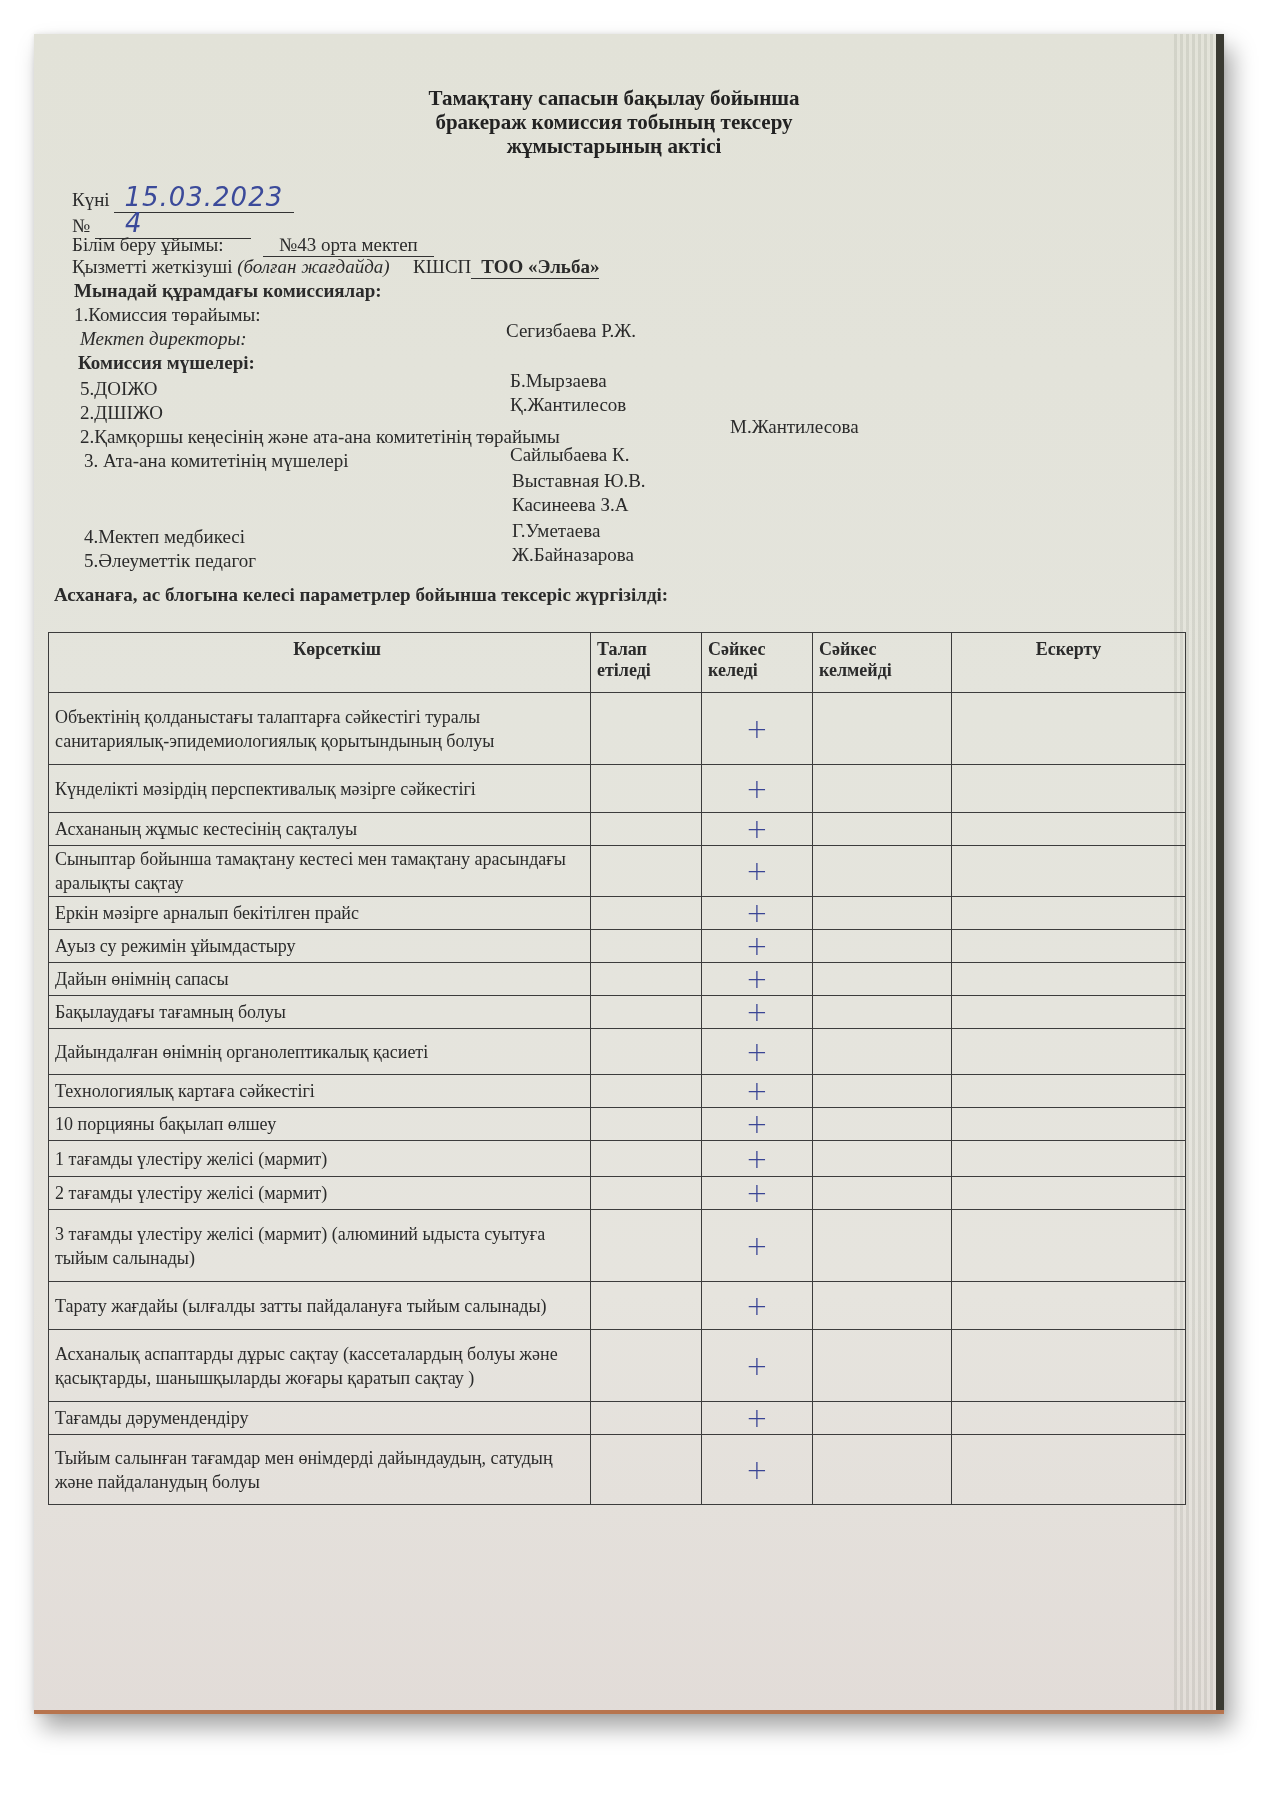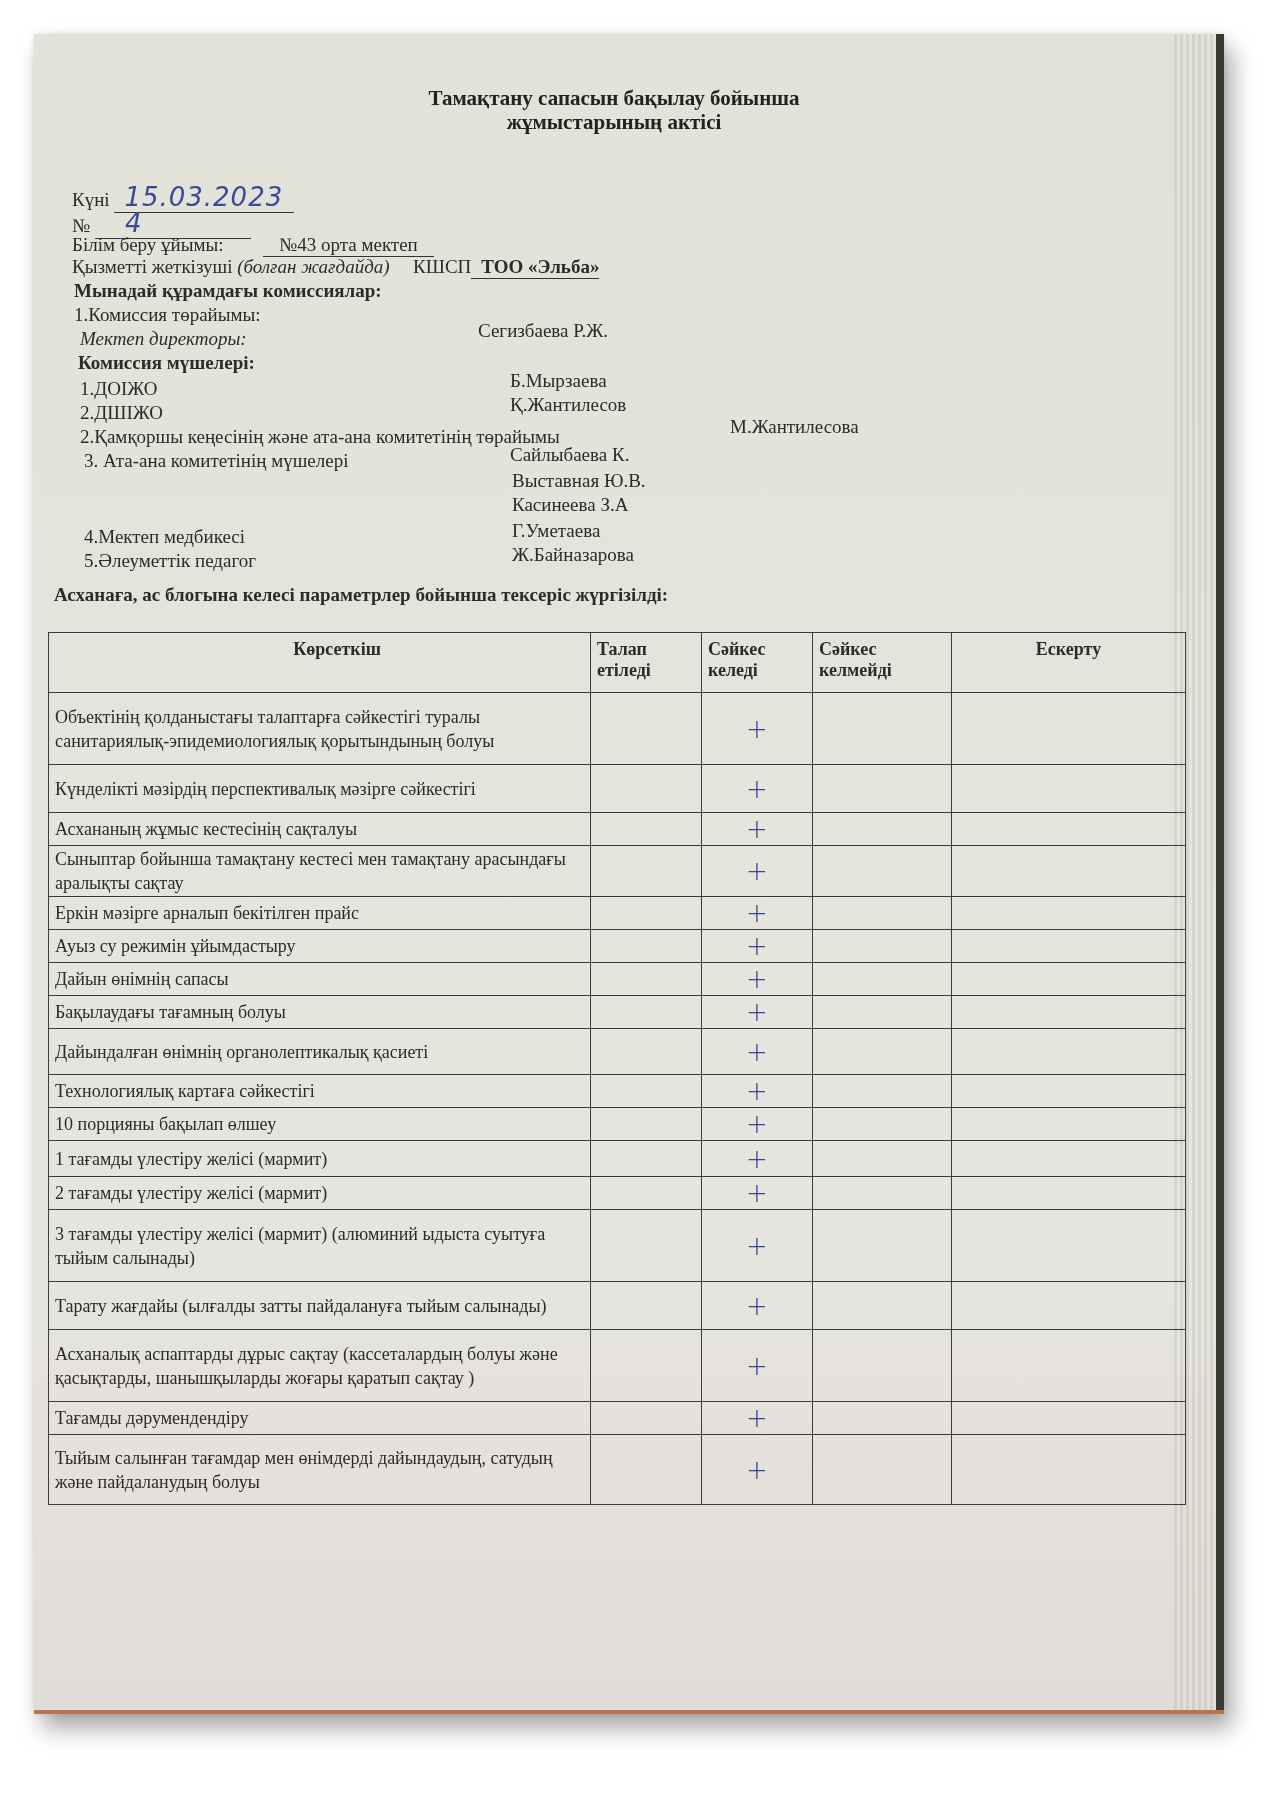--- a/index.html
+++ b/index.html
@@ -60,20 +60,21 @@
 </head>
 <body>
 
 <div class="sheet">
   <div class="fold"></div>
   <div class="right-edge"></div>
   <div class="bottom-edge"></div>
 
   <div class="title">
     <div>Тамақтану сапасын бақылау бойынша</div>
+    <div>бракераж комиссия тобының тексеру</div>
     <div>жұмыстарының актісі</div>
   </div>
 
   <div class="field" style="left:38px; top:148px;">
     <span>Күні</span>
     <span class="uline" style="width:170px; padding-left:10px;"><span class="hand">15.03.2023</span></span>
   </div>
 
   <div class="field" style="left:38px; top:174px;">
     <span>№</span>
@@ -89,24 +90,24 @@
   <div class="field" style="left:38px; top:222px;">
     <span>Қызметті жеткізуші</span>
     <span class="ital">(болған жағдайда)</span>
     <span style="display:inline-block; width:14px;"></span>
     <span>КШСП</span><span class="uline bold" style="padding-left:10px;">ТОО «Эльба»</span>
   </div>
 
   <div class="field bold" style="left:40px; top:246px;">Мынадай құрамдағы комиссиялар:</div>
   <div class="field" style="left:40px; top:270px;">1.Комиссия төрайымы:</div>
   <div class="field" style="left:46px; top:294px;font-style:italic;">Мектеп директоры:</div>
-  <div class="field" style="left:444px; top:286px;">Сегизбаева Р.Ж.</div>
+  <div class="field" style="left:472px; top:286px;">Сегизбаева Р.Ж.</div>
   <div class="field bold" style="left:44px; top:318px;">Комиссия мүшелері:</div>
 
-  <div class="field" style="left:46px; top:344px;">1.ДОІЖО</div>
+  <div class="field" style="left:46px; top:344px;">5.ДОІЖО</div>
   <div class="field" style="left:476px; top:336px;">Б.Мырзаева</div>
 
   <div class="field" style="left:46px; top:368px;">2.ДШІЖО</div>
   <div class="field" style="left:476px; top:360px;">Қ.Жантилесов</div>
 
   <div class="field" style="left:46px; top:392px;">2.Қамқоршы кеңесінің және ата-ана комитетінің төрайымы</div>
   <div class="field" style="left:696px; top:382px;">М.Жантилесова</div>
 
   <div class="field" style="left:50px; top:416px;">3. Ата-ана комитетінің мүшелері</div>
   <div class="field" style="left:476px; top:410px;">Сайлыбаева К.</div>

